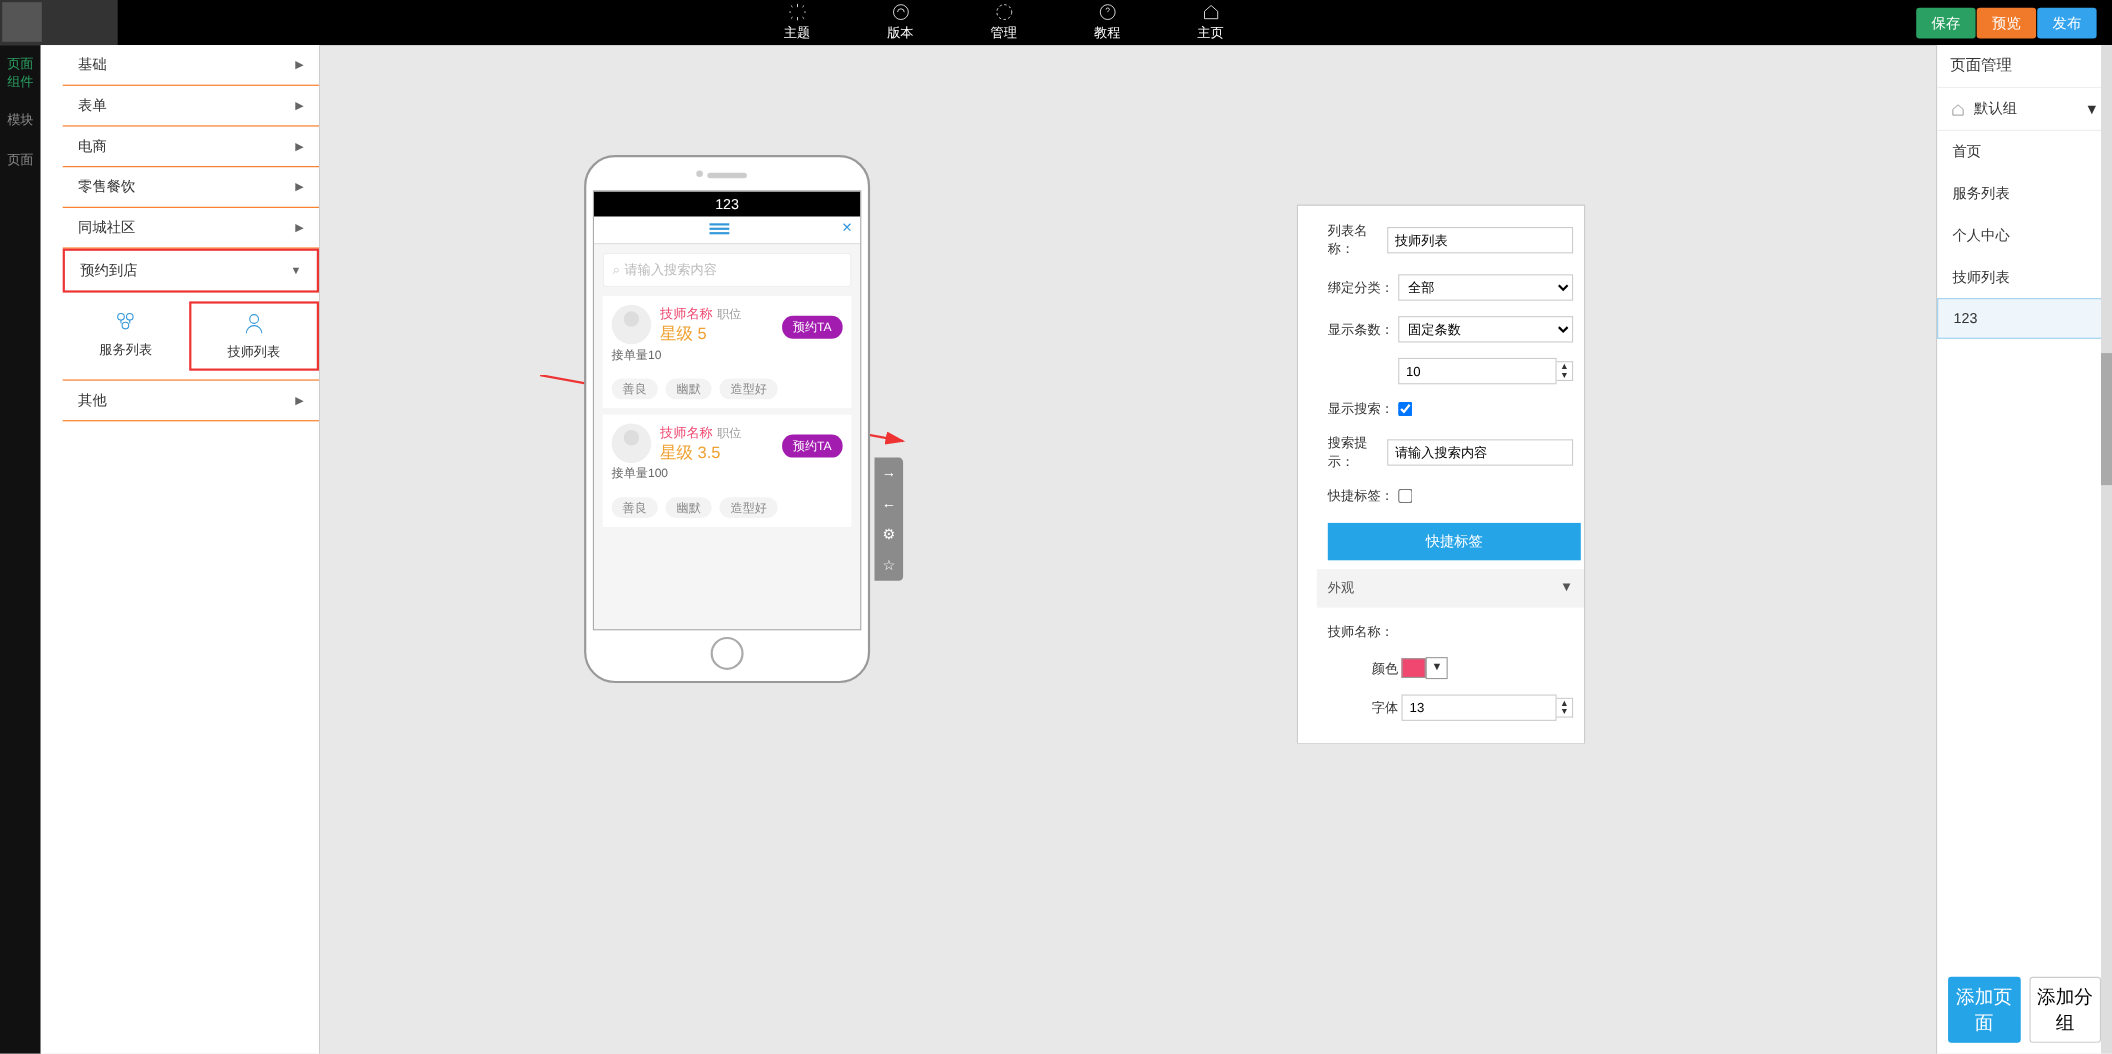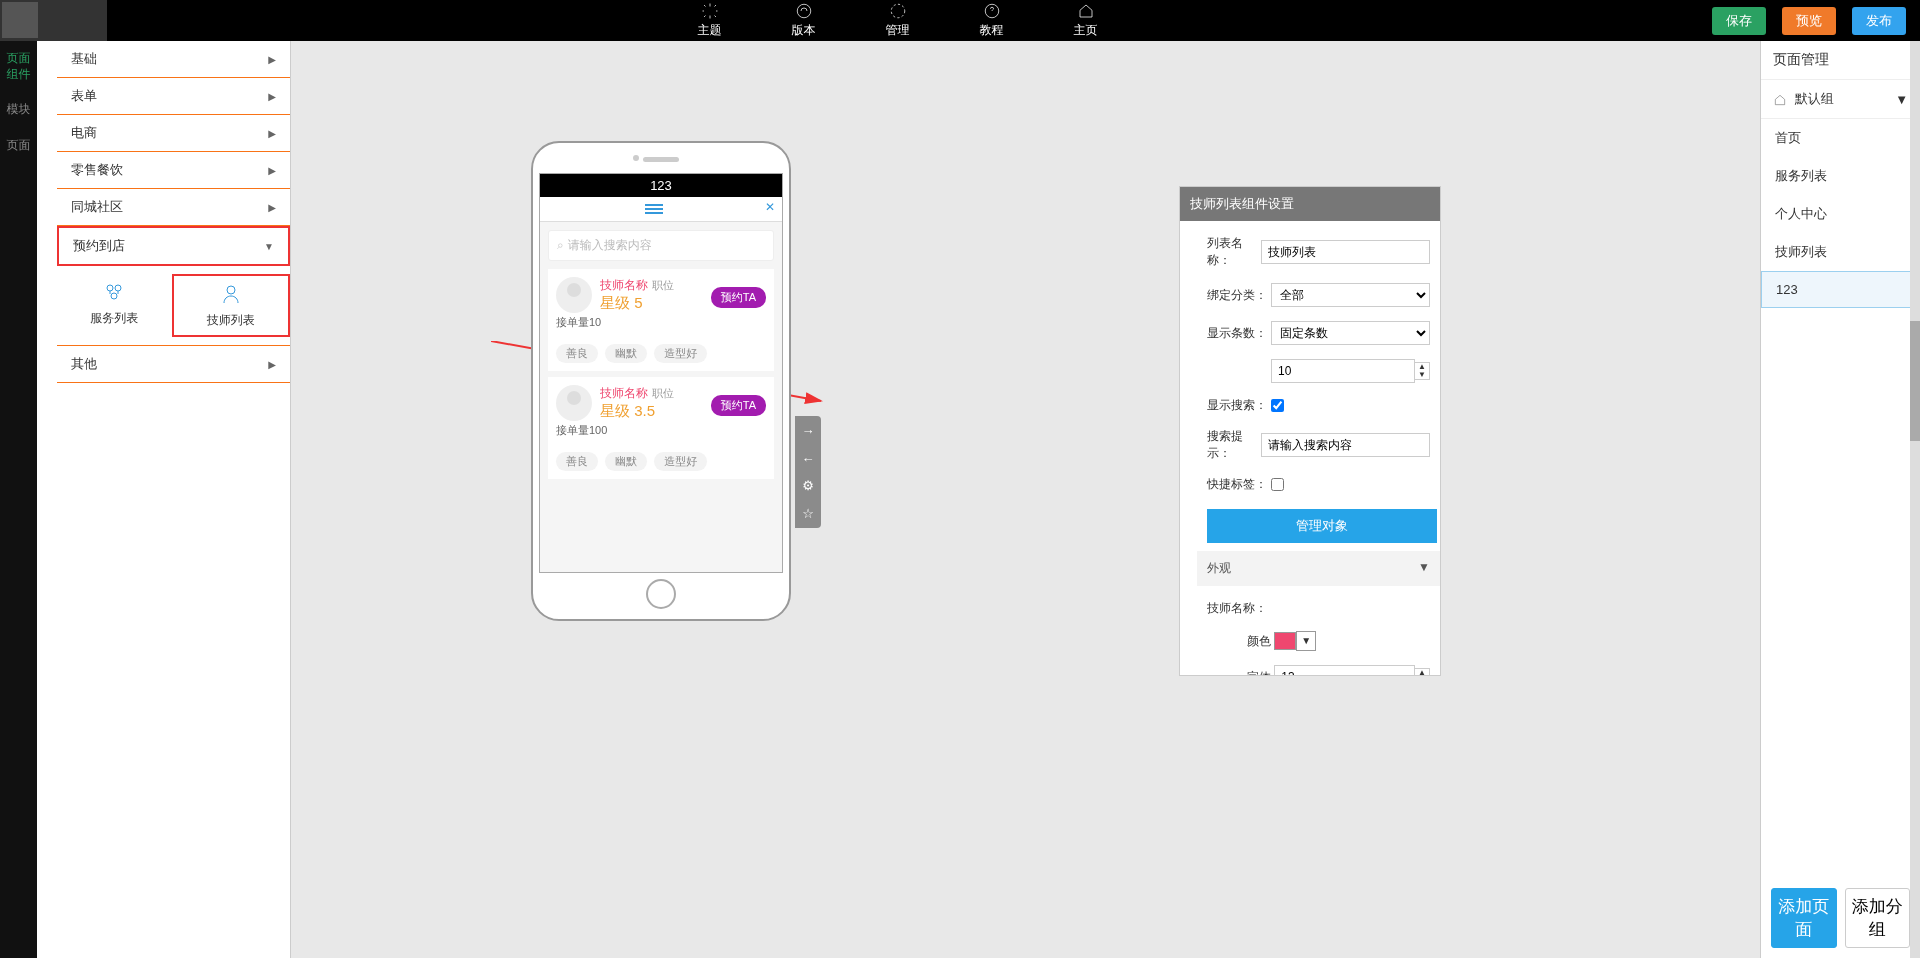--- a/index.html
+++ b/index.html
@@ -6,21 +6,21 @@
 body { background:#e8e8e8; width:1920px; height:958px; overflow:hidden; position:relative; }
 
 
 .topbar { height:41px; background:#000; display:flex; align-items:center; color:#fff; font-size:12px; }
 .logo-area { width:107px; height:41px; background:#333; display:flex; }
 .logo-pic { width:36px; height:36px; background:#555; margin:2px; }
 .nav-icons { flex:1; display:flex; justify-content:center; gap:70px; }
 .nav-icon { display:flex; flex-direction:column; align-items:center; gap:2px; cursor:pointer; }
 .nav-icon svg { width:18px; height:18px; }
 .nav-icon span { font-size:12px; }
-.top-buttons { display:flex; gap:16px; margin-right:14px;margin-left:24px; }
+.top-buttons { display:flex; gap:1px; margin-right:14px;margin-left:24px; }
 .btn { padding:5px 14px; border-radius:3px; font-size:13px; color:#fff; cursor:pointer; border:none; }
 .btn-save { background:#2aa162; }
 .btn-preview { background:#f07a2a; }
 .btn-publish { background:#33a3ee; }
 
 
 .left-tabs { position:absolute; left:0; top:41px; width:37px; background:#111; height:917px; }
 .ltab { color:#888; font-size:12px; text-align:center; padding:10px 4px; cursor:pointer; line-height:1.3; }
 .ltab.active { color:#2aa162; }
 
@@ -258,21 +258,20 @@
     <div class="homebtn"></div>
   </div>
   <div class="sidetools">
     <div>→</div>
     <div>←</div>
     <div>⚙</div>
     <div>☆</div>
   </div>
 
   <div class="settings">
-    <div class="set-title">技师列表组件设置</div>
     <div class="set-body">
       <div class="frow">
           <span class="flabel">列表名称：</span>
           <input type="text" value="技师列表" style="">
         </div>
       <div class="frow">
           <span class="flabel">绑定分类：</span>
           <select><option>全部</option></select>
         </div>
       <div class="frow">
@@ -291,21 +290,21 @@
           <input type="checkbox" checked="" style="">
         </div>
       <div class="frow">
           <span class="flabel">搜索提示：</span>
           <input type="text" value="请输入搜索内容" style="">
         </div>
       <div class="frow">
           <span class="flabel">快捷标签：</span>
           <input type="checkbox" style="">
         </div>
-      <button class="mgmt-btn">管理对象</button>
+      <button class="mgmt-btn">快捷标签</button>
       <div class="sec-head">
           <span>外观</span>
           <span>▼</span>
         </div>
       <div class="frow">
           <span class="flabel">技师名称：</span>
         </div>
       <div class="frow"><span class="flabel" style="text-align:right">颜色</span>&nbsp;<span class="colorchip"></span><span class="colordrop">▼</span></div>
       <div class="frow"><span class="flabel" style="text-align:right">字体</span>&nbsp;<input class="numbox" style="margin-left: 0px;" type="text" value="13"><span class="spin">
             <span>▲</span>

